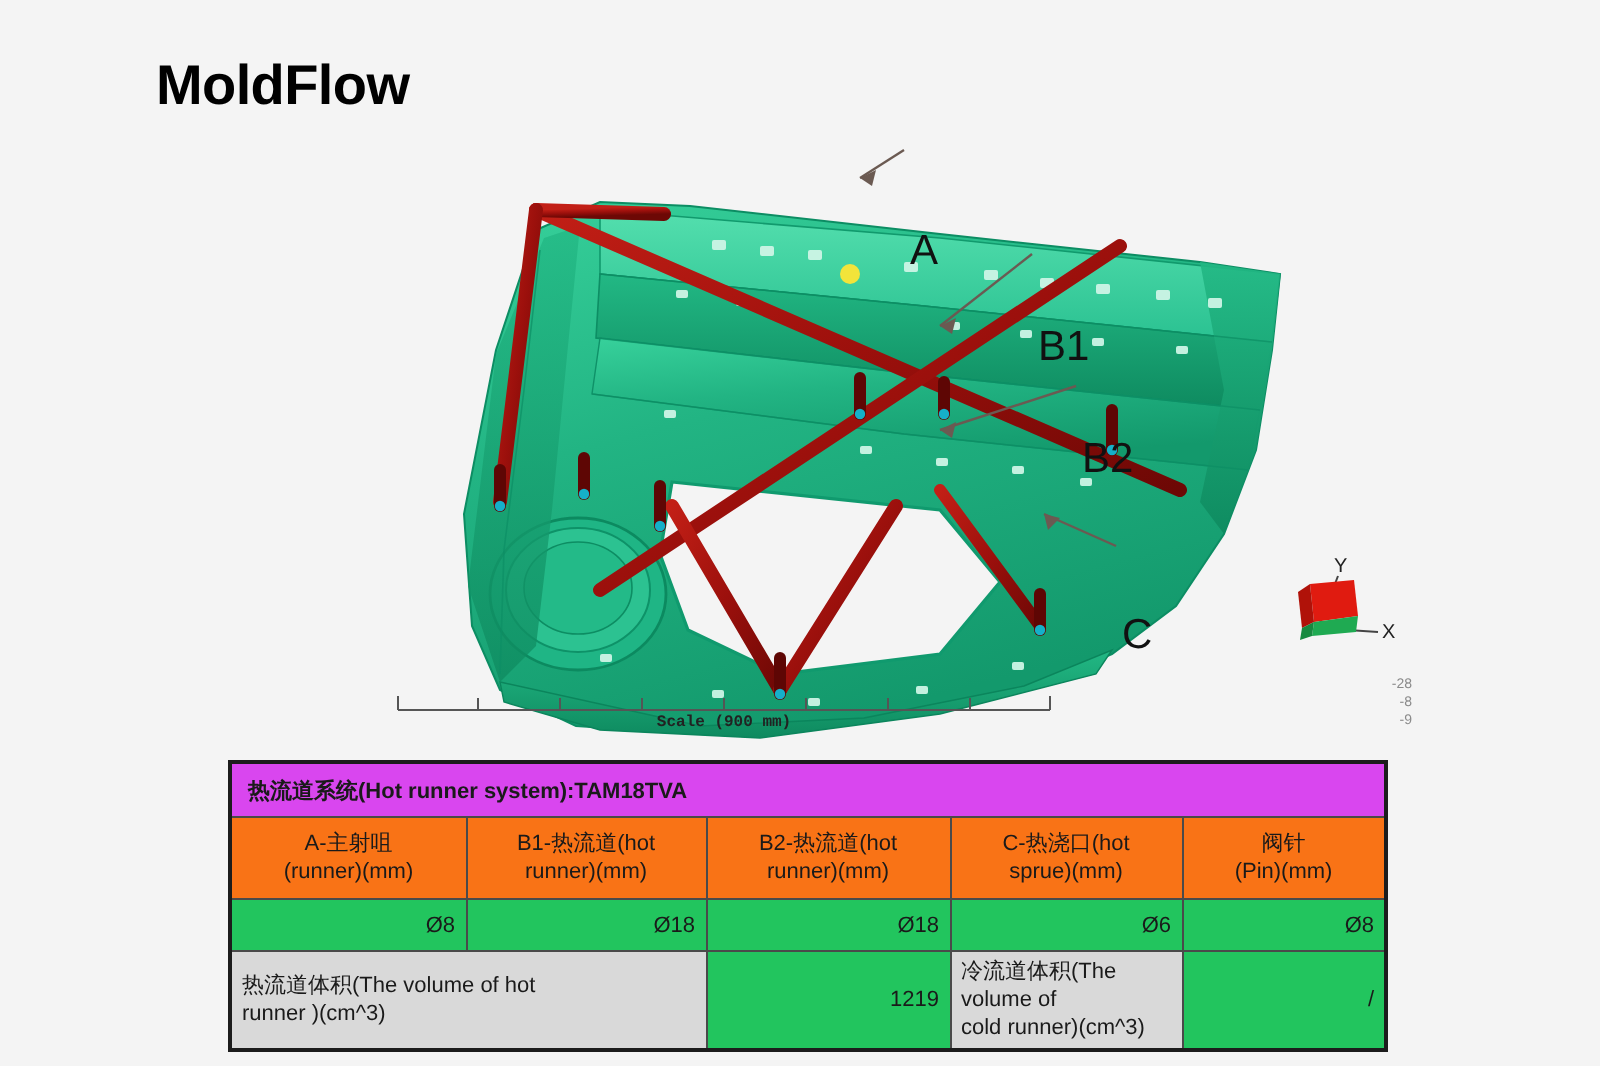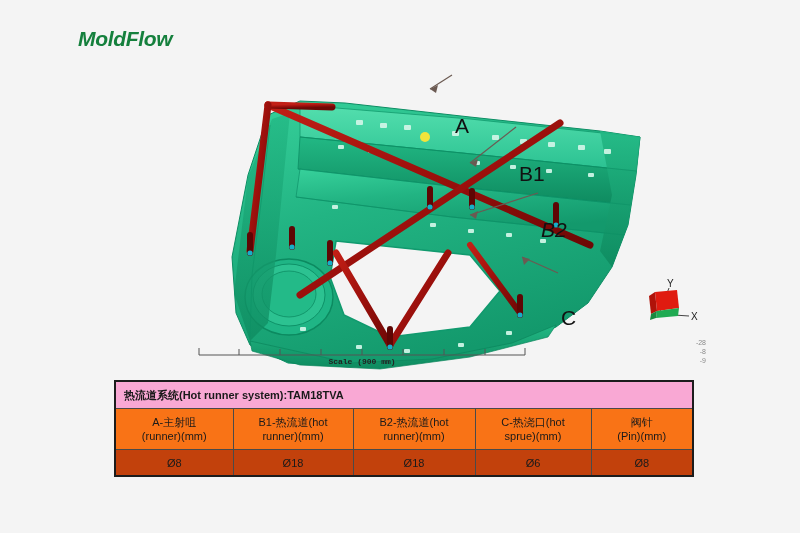--- a/index.html
+++ b/index.html
@@ -15,25 +15,24 @@
     font-family: "Liberation Sans", "DejaVu Sans", sans-serif;
     background: #f4f4f4;
     color: #1a1a1a;
   }
 
   
   #app-title {
     position: absolute;
     left: 78px;
     top: 27px;
-    font-size: 21px;
+    font-size: 28px;
     font-weight: bold;
     letter-spacing: -0.3px;
-    color: #15803d;
-    font-style: italic;
+    color: #000000;
   }
 
   
   #viewport {
     position: absolute;
     left: 0px;
     top: 45px;
     width: 800px;
     height: 330px;
   }
@@ -43,21 +42,21 @@
   .model-label {
     position: absolute;
     font-size: 21px;
     font-weight: 400;
     color: #111;
     font-family: "Liberation Sans", "DejaVu Sans", sans-serif;
     line-height: 1;
   }
   #label-A  { left: 455px; top: 70px; }
   #label-B1 { left: 519px; top: 118px; }
-  #label-B2 { left: 541px; top: 174px; font-style: italic; }
+  #label-B2 { left: 541px; top: 174px; }
   #label-C  { left: 561px; top: 262px; }
 
   
   #scale-bar-wrap {
     position: absolute;
     left: 197px;
     top: 345px;
     width: 330px;
     height: 28px;
   }
@@ -114,37 +113,37 @@
   }
   #runner-table td {
     border: 1px solid #4a4a4a;
     font-size: 11px;
     color: #1a1a1a;
     padding: 3px 5px;
     vertical-align: middle;
     font-family: "Liberation Sans", "DejaVu Sans", sans-serif;
   }
   .title-cell {
-    background: #f9a8d4;
+    background: #d946ef;
     color: #e8120e;
     font-weight: bold;
     font-size: 11.5px;
     text-align: left;
     padding: 4px 8px !important;
     height: 18px;
   }
   .hdr-cell {
     background: #f97316;
     text-align: center;
     line-height: 14px;
     height: 34px;
   }
   .val-cell {
-    background: #c2410c;
-    text-align: center;
+    background: #22c55e;
+    text-align: right;
     height: 19px;
   }
   .lbl-cell {
     background: #d9d9d9;
     text-align: left;
     line-height: 14px;
     height: 34px;
   }
 </style>
 </head>
@@ -380,14 +379,26 @@
         <span>(Pin)(mm)</span>
       </td>
     </tr>
     <tr>
       <td class="val-cell">Ø8</td>
       <td class="val-cell">Ø18</td>
       <td class="val-cell">Ø18</td>
       <td class="val-cell">Ø6</td>
       <td class="val-cell">Ø8</td>
     </tr>
+    <tr>
+      <td class="lbl-cell" colspan="2">
+        <span>热流道体积(The volume of hot</span><br>
+        <span>runner )(cm^3)</span>
+      </td>
+      <td class="val-cell">1219</td>
+      <td class="lbl-cell">
+        <span>冷流道体积(The volume of</span><br>
+        <span>cold runner)(cm^3)</span>
+      </td>
+      <td class="val-cell">/</td>
+    </tr>
   </tbody>
 </table>
 
 </body></html>

